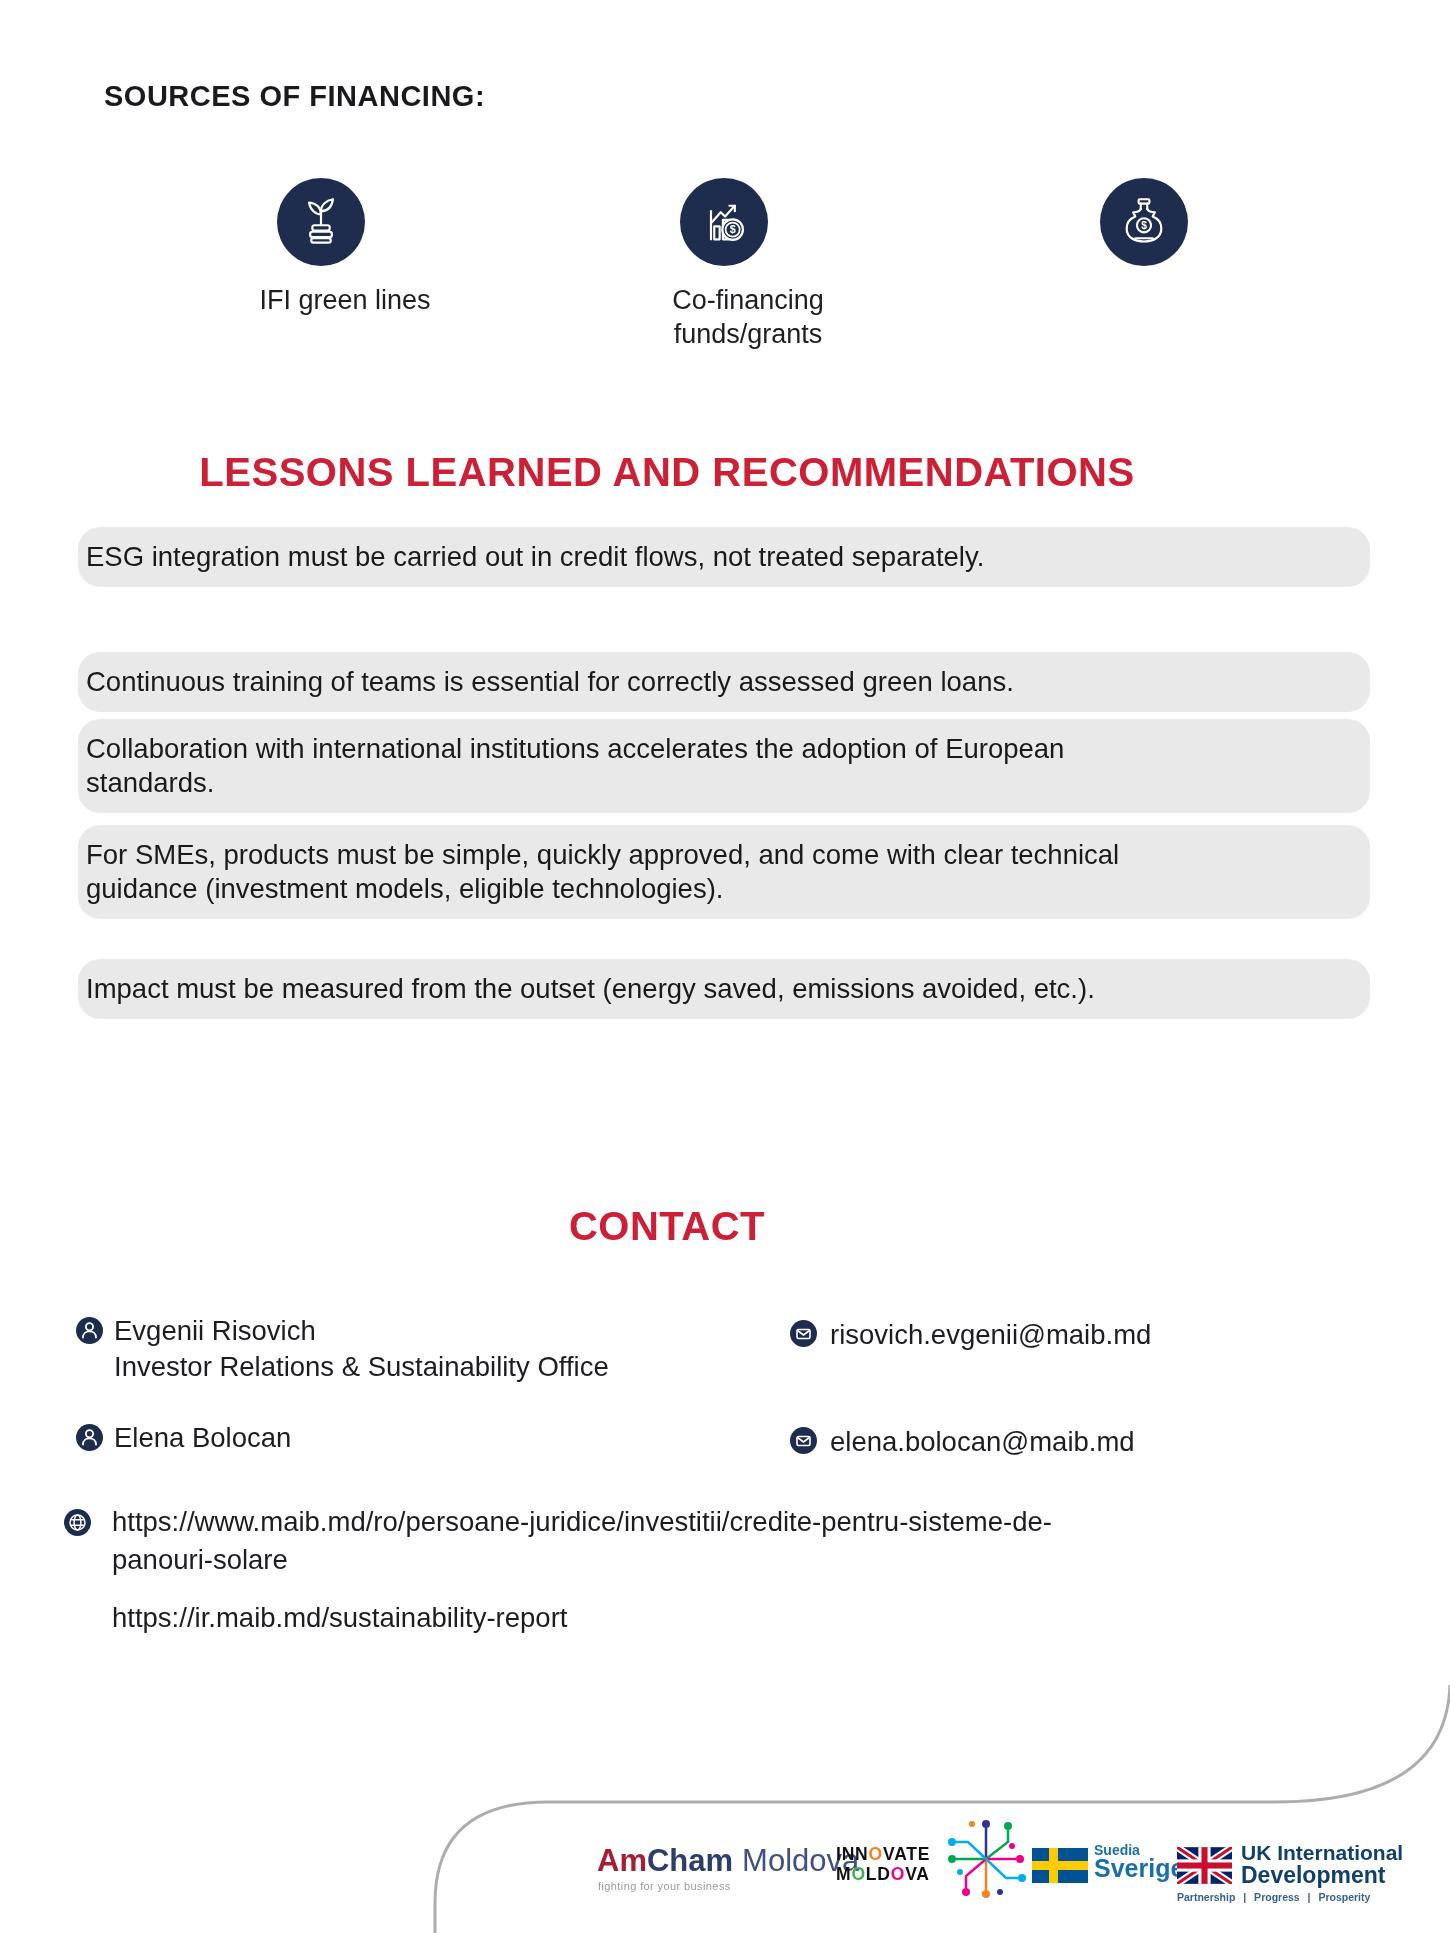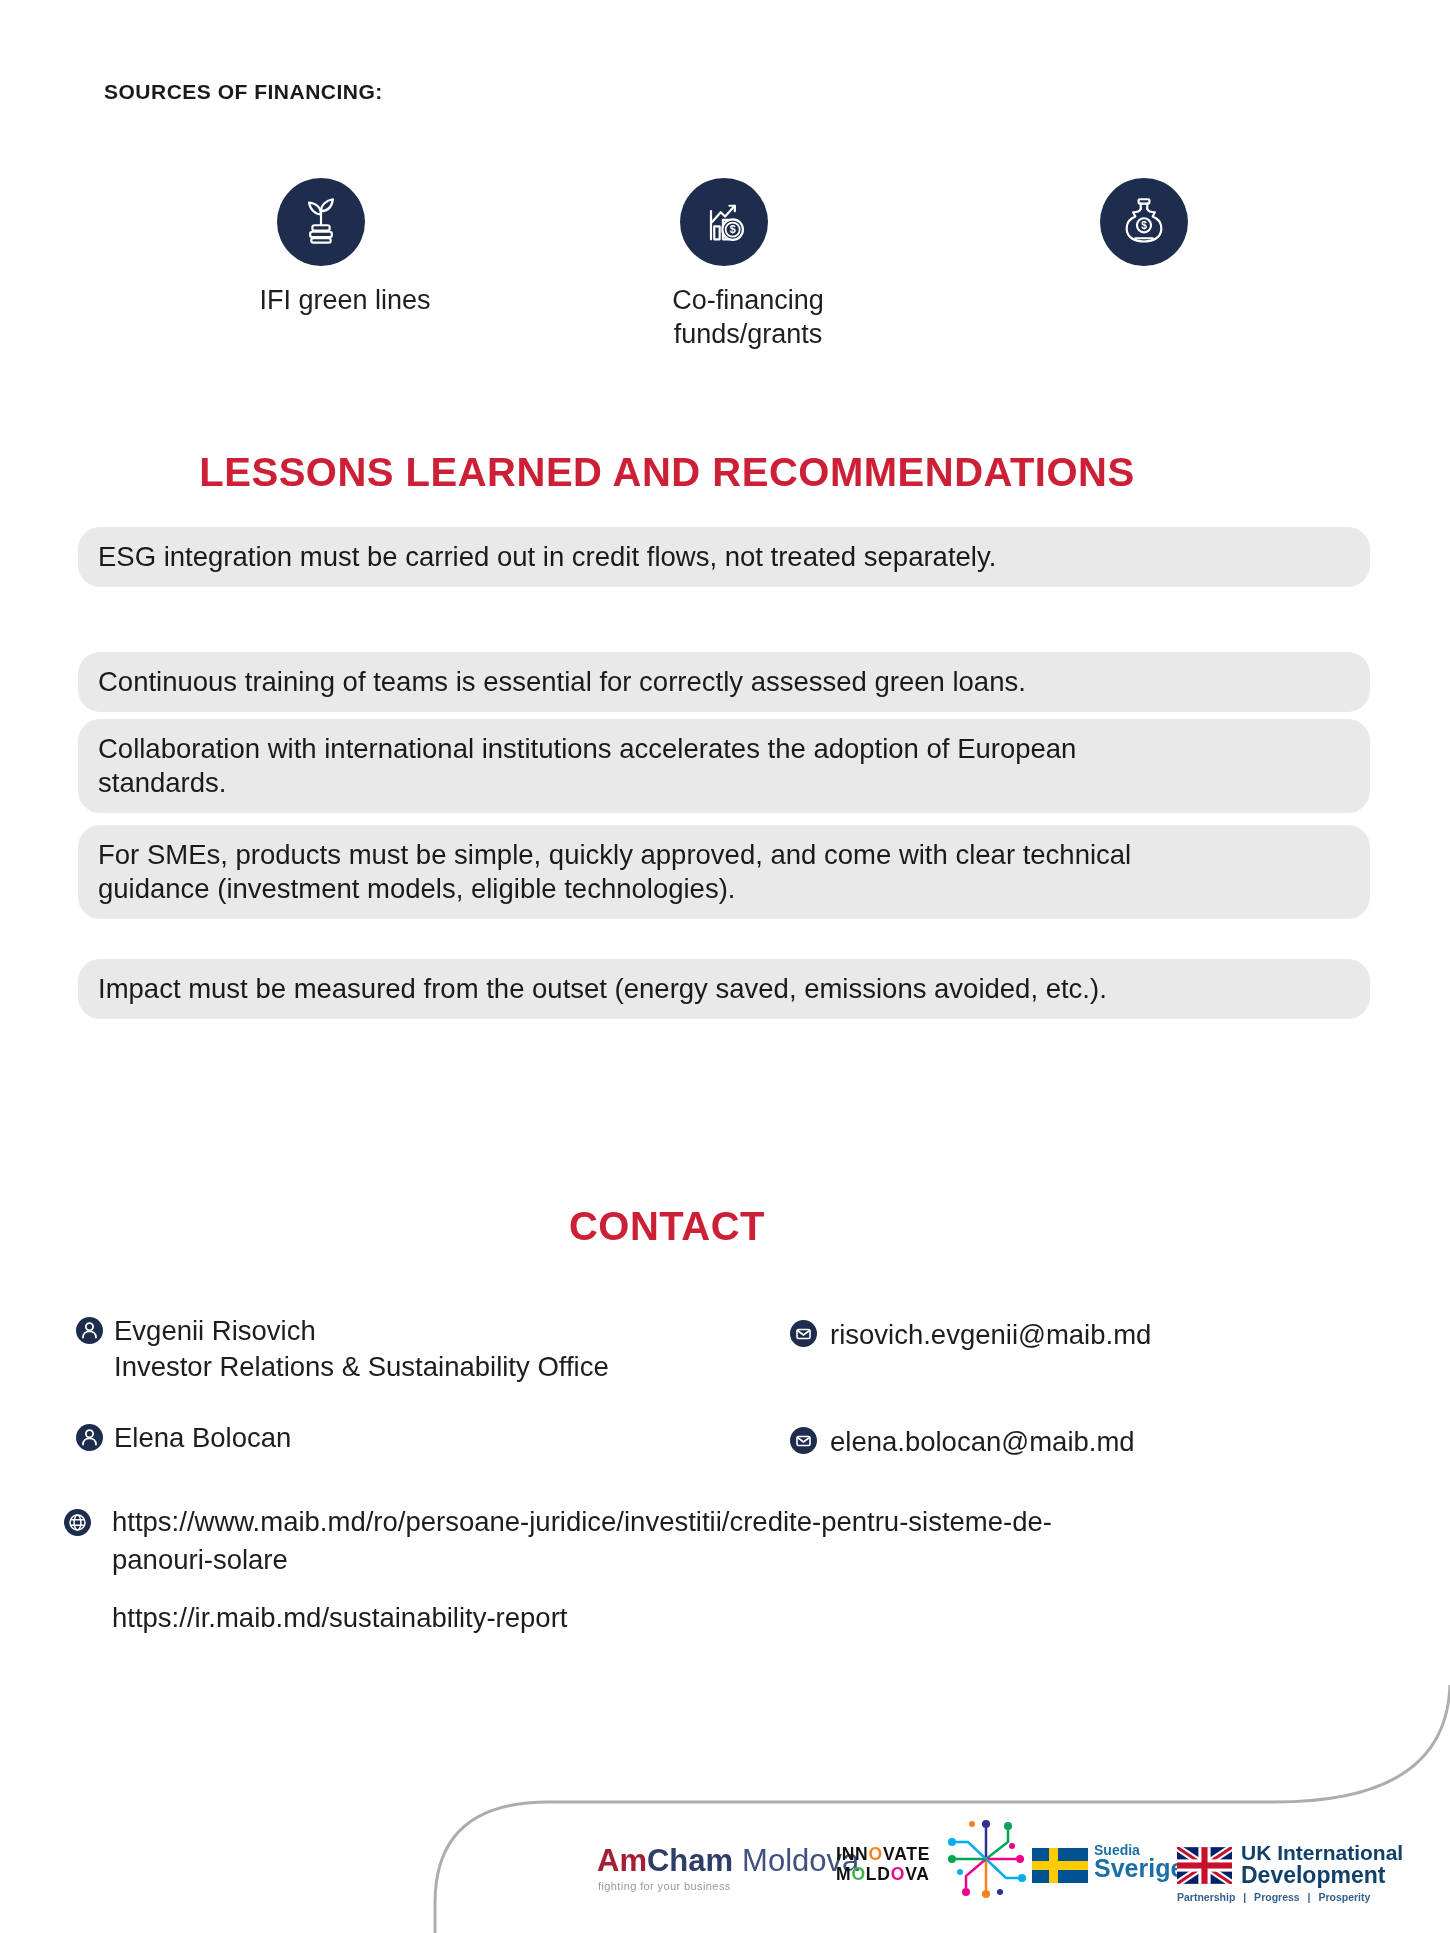--- a/index.html
+++ b/index.html
@@ -3,32 +3,32 @@
 <meta charset="utf-8">
 <style>
   html,body { margin:0; padding:0; background:#ffffff; }
   .page {
     position:relative; width:1450px; height:1933px; background:#ffffff;
     font-family:"Liberation Sans","DejaVu Sans",sans-serif; color:#1b1b1b;
     overflow:hidden; margin:0 auto;
   }
   .abs { position:absolute; }
 
-  .sources-title { left:104px; top:80px; font-size:21px; font-weight:bold; letter-spacing:.5px; color:#191a1e; }
+  .sources-title { left:104px; top:80px; font-size:29px; font-weight:bold; letter-spacing:.5px; color:#191a1e; }
 
   .source-col { top:178px; width:320px; transform:translateX(-50%); display:flex; flex-direction:column; align-items:center; }
   .navy-circle { background:#1E2D4D; border-radius:50%; display:flex; align-items:center; justify-content:center; }
   .icon-lg { width:88px; height:88px; }
   .source-label { margin-top:17px; font-size:27px; line-height:34px; text-align:center; color:#1d1e22; white-space:pre-line;margin-left:48px; }
 
   .section-title { left:0; width:1334px; text-align:center; font-size:40px; font-weight:bold; color:#CC2036; letter-spacing:.5px; }
 
   .lesson-bar {
     left:78px; width:1292px; box-sizing:border-box; background:#E9E9E9;
-    border-radius:22px; padding:13px 20px; font-size:27.5px; line-height:34px;
+    border-radius:22px; padding:13px 8px; font-size:27.5px; line-height:34px;
     color:#1a1a1a; white-space:pre-line;
   }
 
   .icon-sm { width:27px; height:27px; }
   .contact-text { font-size:27.5px; color:#1c1d21; line-height:36px; }
   .link-text { font-size:27.5px; color:#1c1d21; line-height:38px; white-space:pre-line; }
 
   .footer-curve { left:0; top:0; width:1450px; height:1933px; pointer-events:none; }
 
   

